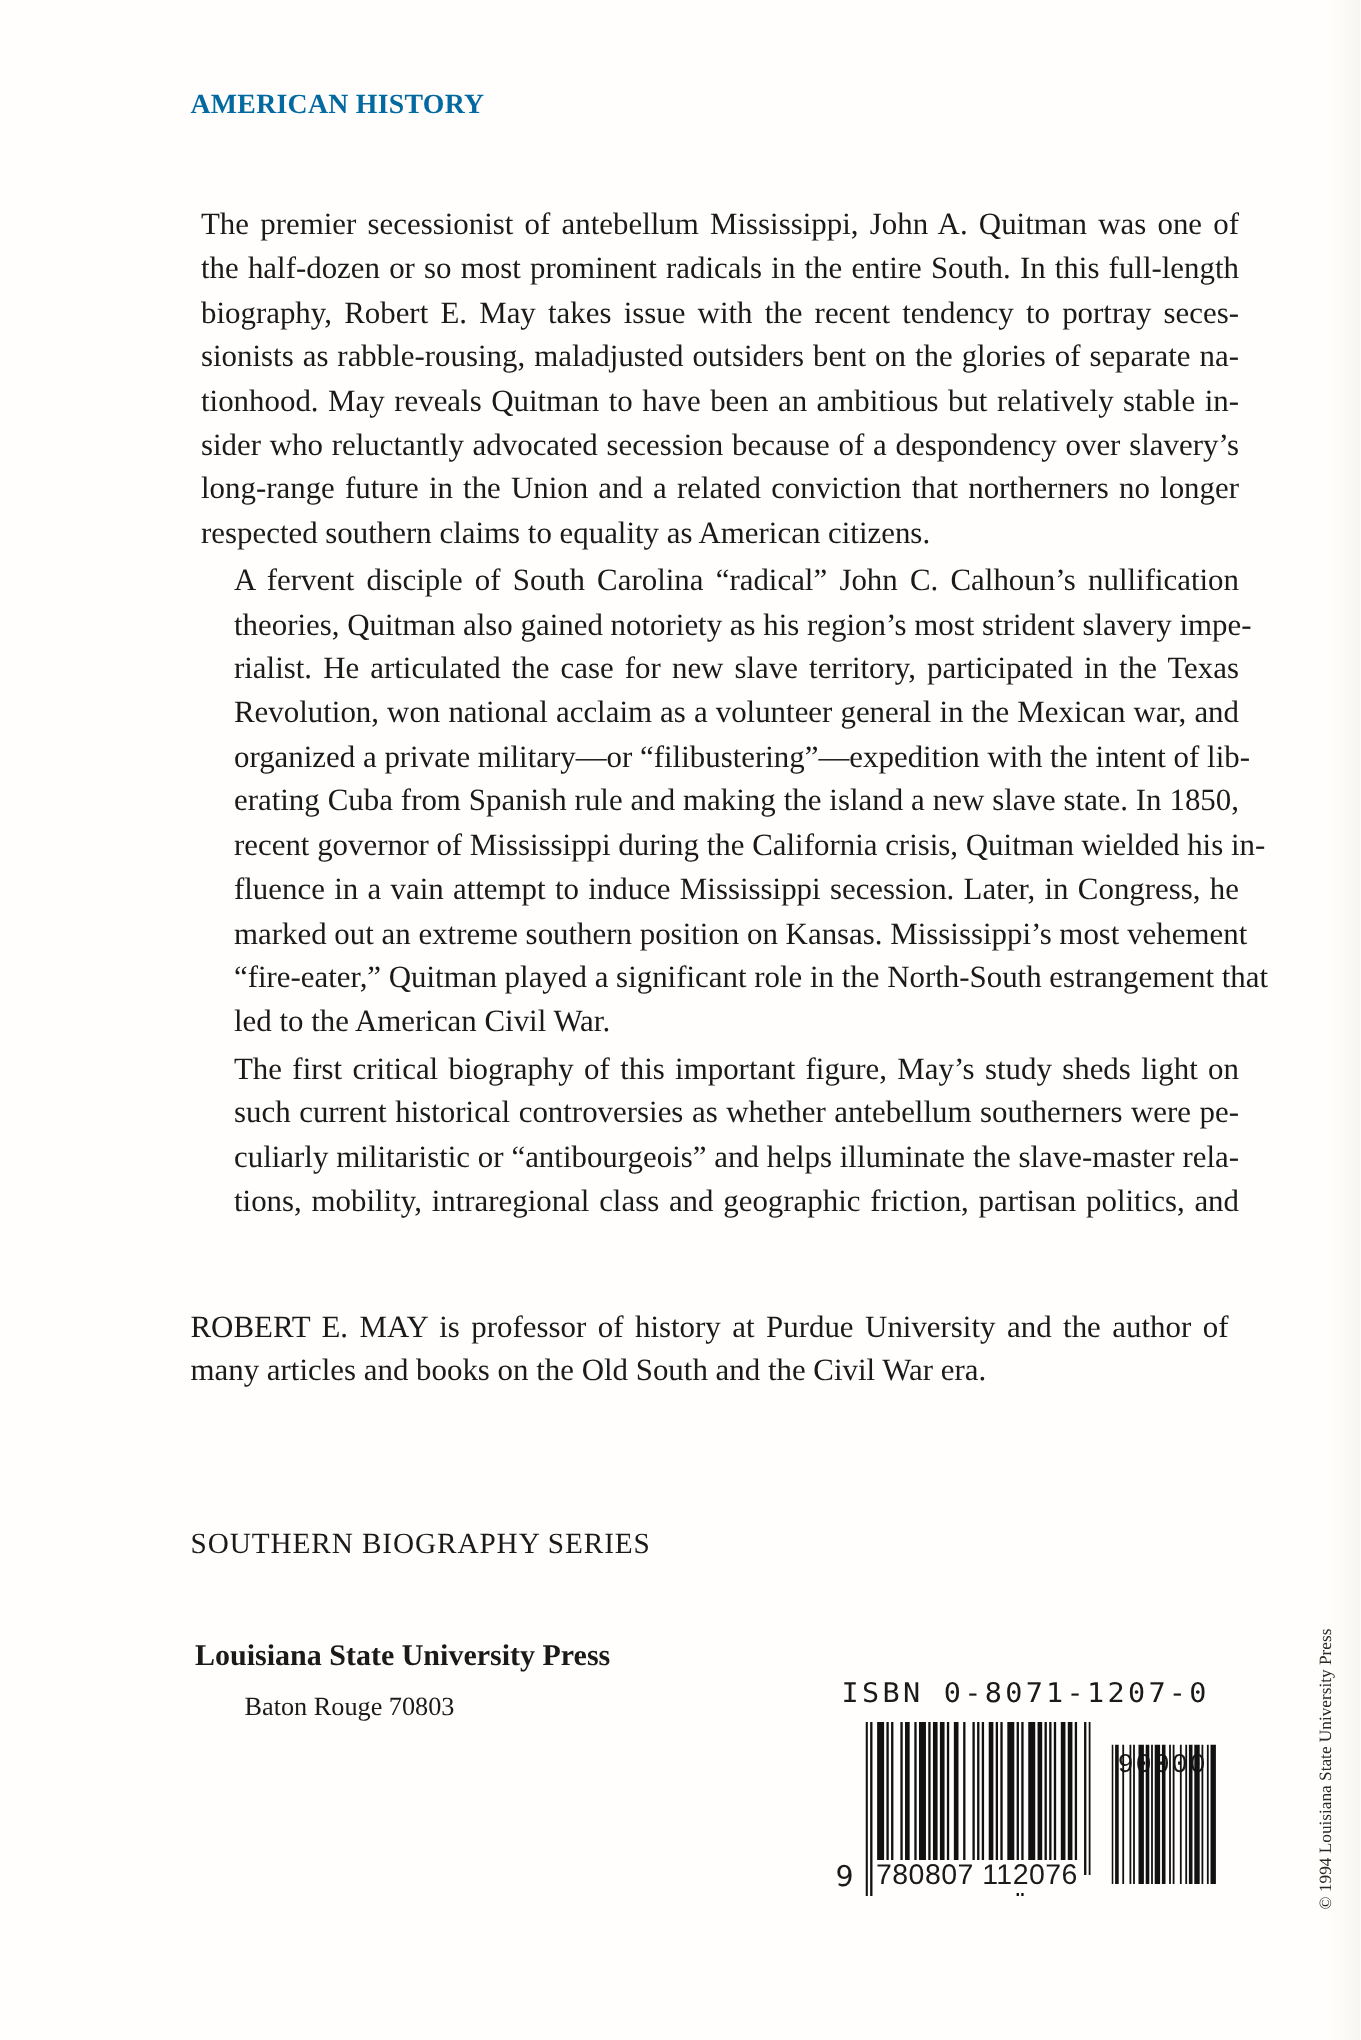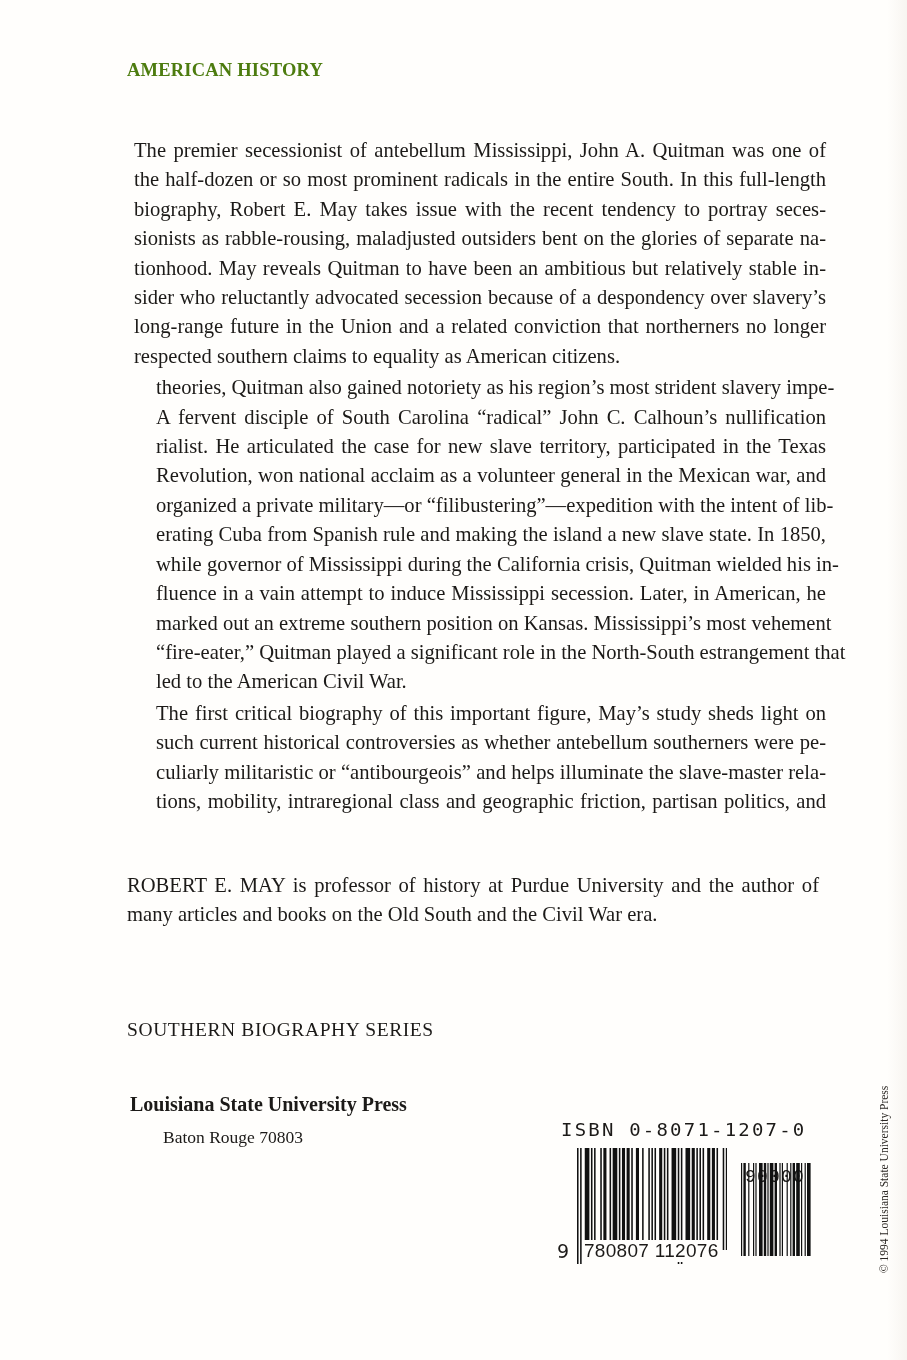--- a/index.html
+++ b/index.html
@@ -14,21 +14,21 @@
     .edge-shade {
       position: absolute; right: 0; top: 0; width: 20px; height: 1360px;
       background: linear-gradient(to right, rgba(255,255,255,0), rgba(240,236,230,0.5));
     }
     .category {
       position: absolute; left: 127px; top: 60px;
       font-family: "Liberation Serif", serif;
       font-weight: bold;
       font-size: 18.5px;
       letter-spacing: 0.2px;
-      color: #4d7c0f;
+      color: #0369a1;
     }
     .blurb {
       position: absolute; left: 116px; top: 136px; width: 692px;
       font-size: 20.6px;
       line-height: 29.4px;
       text-align: justify;
       margin-left: 18px;
     }
     .blurb p { margin: 0; }
     .blurb p + p { text-indent: 22px; margin-top: 2px; }
@@ -98,28 +98,28 @@
     <span class="line">The premier secessionist of antebellum Mississippi, John A. Quitman was one of</span>
     <span class="line">the half-dozen or so most prominent radicals in the entire South.  In this full-length</span>
     <span class="line">biography, Robert E. May takes issue with the recent tendency to portray seces-</span>
     <span class="line">sionists as rabble-rousing, maladjusted outsiders bent on the glories of separate na-</span>
     <span class="line">tionhood.  May reveals Quitman to have been an ambitious but relatively stable in-</span>
     <span class="line">sider who reluctantly advocated secession because of a despondency over slavery’s</span>
     <span class="line">long-range future in the Union and a related conviction that northerners no longer</span>
     <span class="line last">respected southern claims to equality as American citizens.</span>
   </p>
   <p>
+    <span class="line">A fervent disciple of South Carolina “radical” John C. Calhoun’s nullification</span>
     <span class="line">theories, Quitman also gained notoriety as his region’s most strident slavery impe-</span>
-    <span class="line">A fervent disciple of South Carolina “radical” John C. Calhoun’s nullification</span>
     <span class="line">rialist.  He articulated the case for new slave territory, participated in the Texas</span>
     <span class="line">Revolution, won national acclaim as a volunteer general in the Mexican war, and</span>
     <span class="line">organized a private military—or “filibustering”—expedition with the intent of lib-</span>
     <span class="line">erating Cuba from Spanish rule and making the island a new slave state.  In 1850,</span>
-    <span class="line">while governor of Mississippi during the California crisis, Quitman wielded his in-</span>
-    <span class="line">fluence in a vain attempt to induce Mississippi secession.  Later, in American, he</span>
+    <span class="line">recent governor of Mississippi during the California crisis, Quitman wielded his in-</span>
+    <span class="line">fluence in a vain attempt to induce Mississippi secession.  Later, in Congress, he</span>
     <span class="line">marked out an extreme southern position on Kansas.  Mississippi’s most vehement</span>
     <span class="line">“fire-eater,” Quitman played a significant role in the North-South estrangement that</span>
     <span class="line last">led to the American Civil War.</span>
   </p>
   <p>
     <span class="line">The first critical biography of this important figure, May’s study sheds light on</span>
     <span class="line">such current historical controversies as whether antebellum southerners were pe-</span>
     <span class="line">culiarly militaristic or “antibourgeois” and helps illuminate the slave-master rela-</span>
     <span class="line">tions, mobility, intraregional class and geographic friction, partisan politics, and</span>
   </p>

